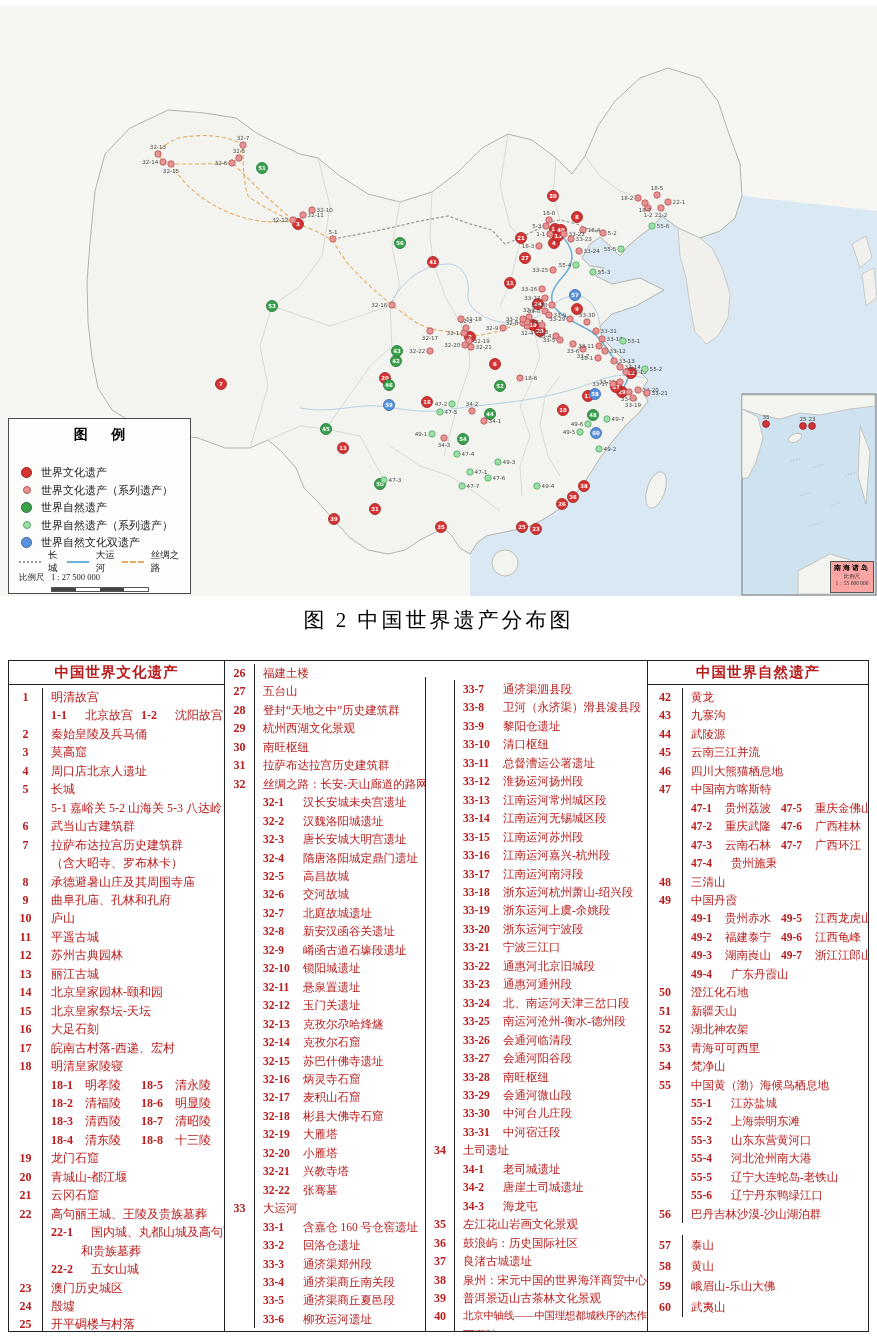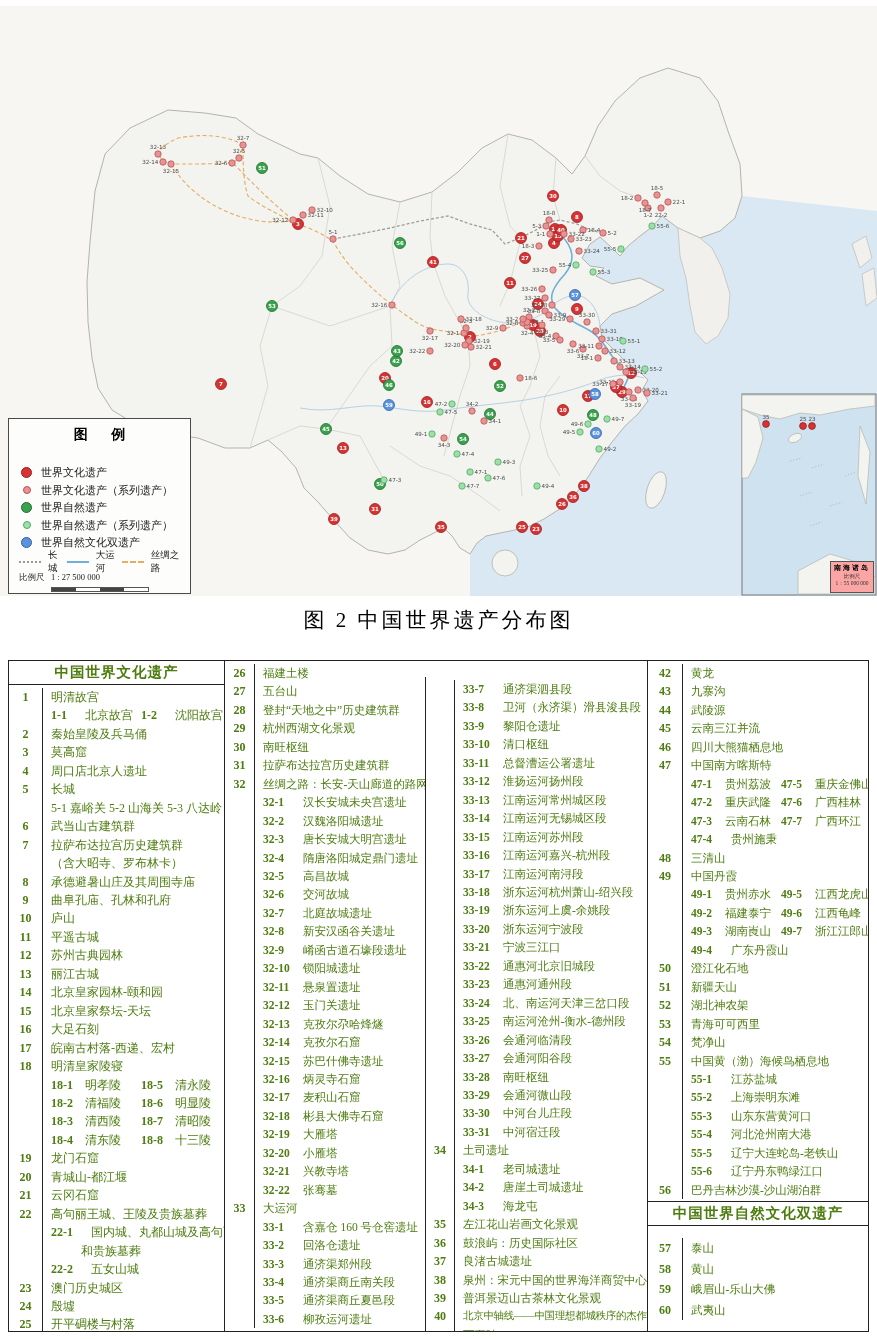--- a/index.html
+++ b/index.html
@@ -34,21 +34,21 @@
   
   #inset-box{position:absolute;left:830px;top:555px;width:44px;height:32px;background:#fca5a5;
              border:1px solid #555;box-sizing:border-box;text-align:center;line-height:1.25;}
   #inset-box .n{font-size:7px;font-weight:bold;letter-spacing:2px;margin-top:2px;}
   #inset-box .s{font-size:5.5px;color:#333;}
   
   #fig-title{position:absolute;left:0;top:606px;width:877px;text-align:center;
              font-size:21px;letter-spacing:3px;color:#000000;}
   
   #htable{position:absolute;left:8px;top:660px;width:861px;height:672px;border:1.2px solid #222;
-          box-sizing:border-box;display:flex;overflow:hidden;color:#4d7c0f;}
+          box-sizing:border-box;display:flex;overflow:hidden;color:#b91c1c;}
   .tcol{position:relative;box-sizing:border-box;overflow:hidden;}
   .tcol + .tcol{border-left:1px solid #222;}
   .tcol1{width:215px;} .tcol2{width:201px;} .tcol3{width:222px;margin-top:16px;} .tcol4{flex:1;}
   .thead,.thead2{text-align:center;font-weight:bold;font-size:14.5px;height:23px;line-height:23px;
           border-bottom:1px solid #222;letter-spacing:1px;}
   .thead2{border-top:1px solid #222;margin-top:2px;}
   .rows{padding-top:3px;}
   .trow{display:flex;line-height:18.45px;font-size:12px;white-space:nowrap;}
   .tcol2 .trow,.tcol3 .trow,.tcol4 .trow{font-size:11.5px;}
   .trow .num{flex:0 0 auto;text-align:center;font-weight:bold;font-size:12px;
@@ -1201,20 +1201,21 @@
             <span class="num">40</span>
             <span class="txt">北京中轴线——中国理想都城秩序的杰作</span>
           </div>
           <div class="trow">
             <span class="num">41</span>
             <span class="txt">西夏陵</span>
           </div>
         </div>
     </div>
     <div class="tcol tcol4">
+      <div class="thead">中国世界自然遗产</div>
       <div class="rows">
           <div class="trow">
             <span class="num">42</span>
             <span class="txt">黄龙</span>
           </div>
           <div class="trow">
             <span class="num">43</span>
             <span class="txt">九寨沟</span>
           </div>
           <div class="trow">
@@ -1319,21 +1320,20 @@
           </div>
           <div class="trow">
             <span class="num"></span>
             <span class="txt"><span><span class="sid">55-6</span>辽宁丹东鸭绿江口</span></span>
           </div>
           <div class="trow">
             <span class="num">56</span>
             <span class="txt">巴丹吉林沙漠-沙山湖泊群</span>
           </div>
         </div>
-      <div class="thead2">中国世界自然文化双遗产</div>
       <div class="rows rows2">
           <div class="trow">
             <span class="num">57</span>
             <span class="txt">泰山</span>
           </div>
           <div class="trow">
             <span class="num">58</span>
             <span class="txt">黄山</span>
           </div>
           <div class="trow">

